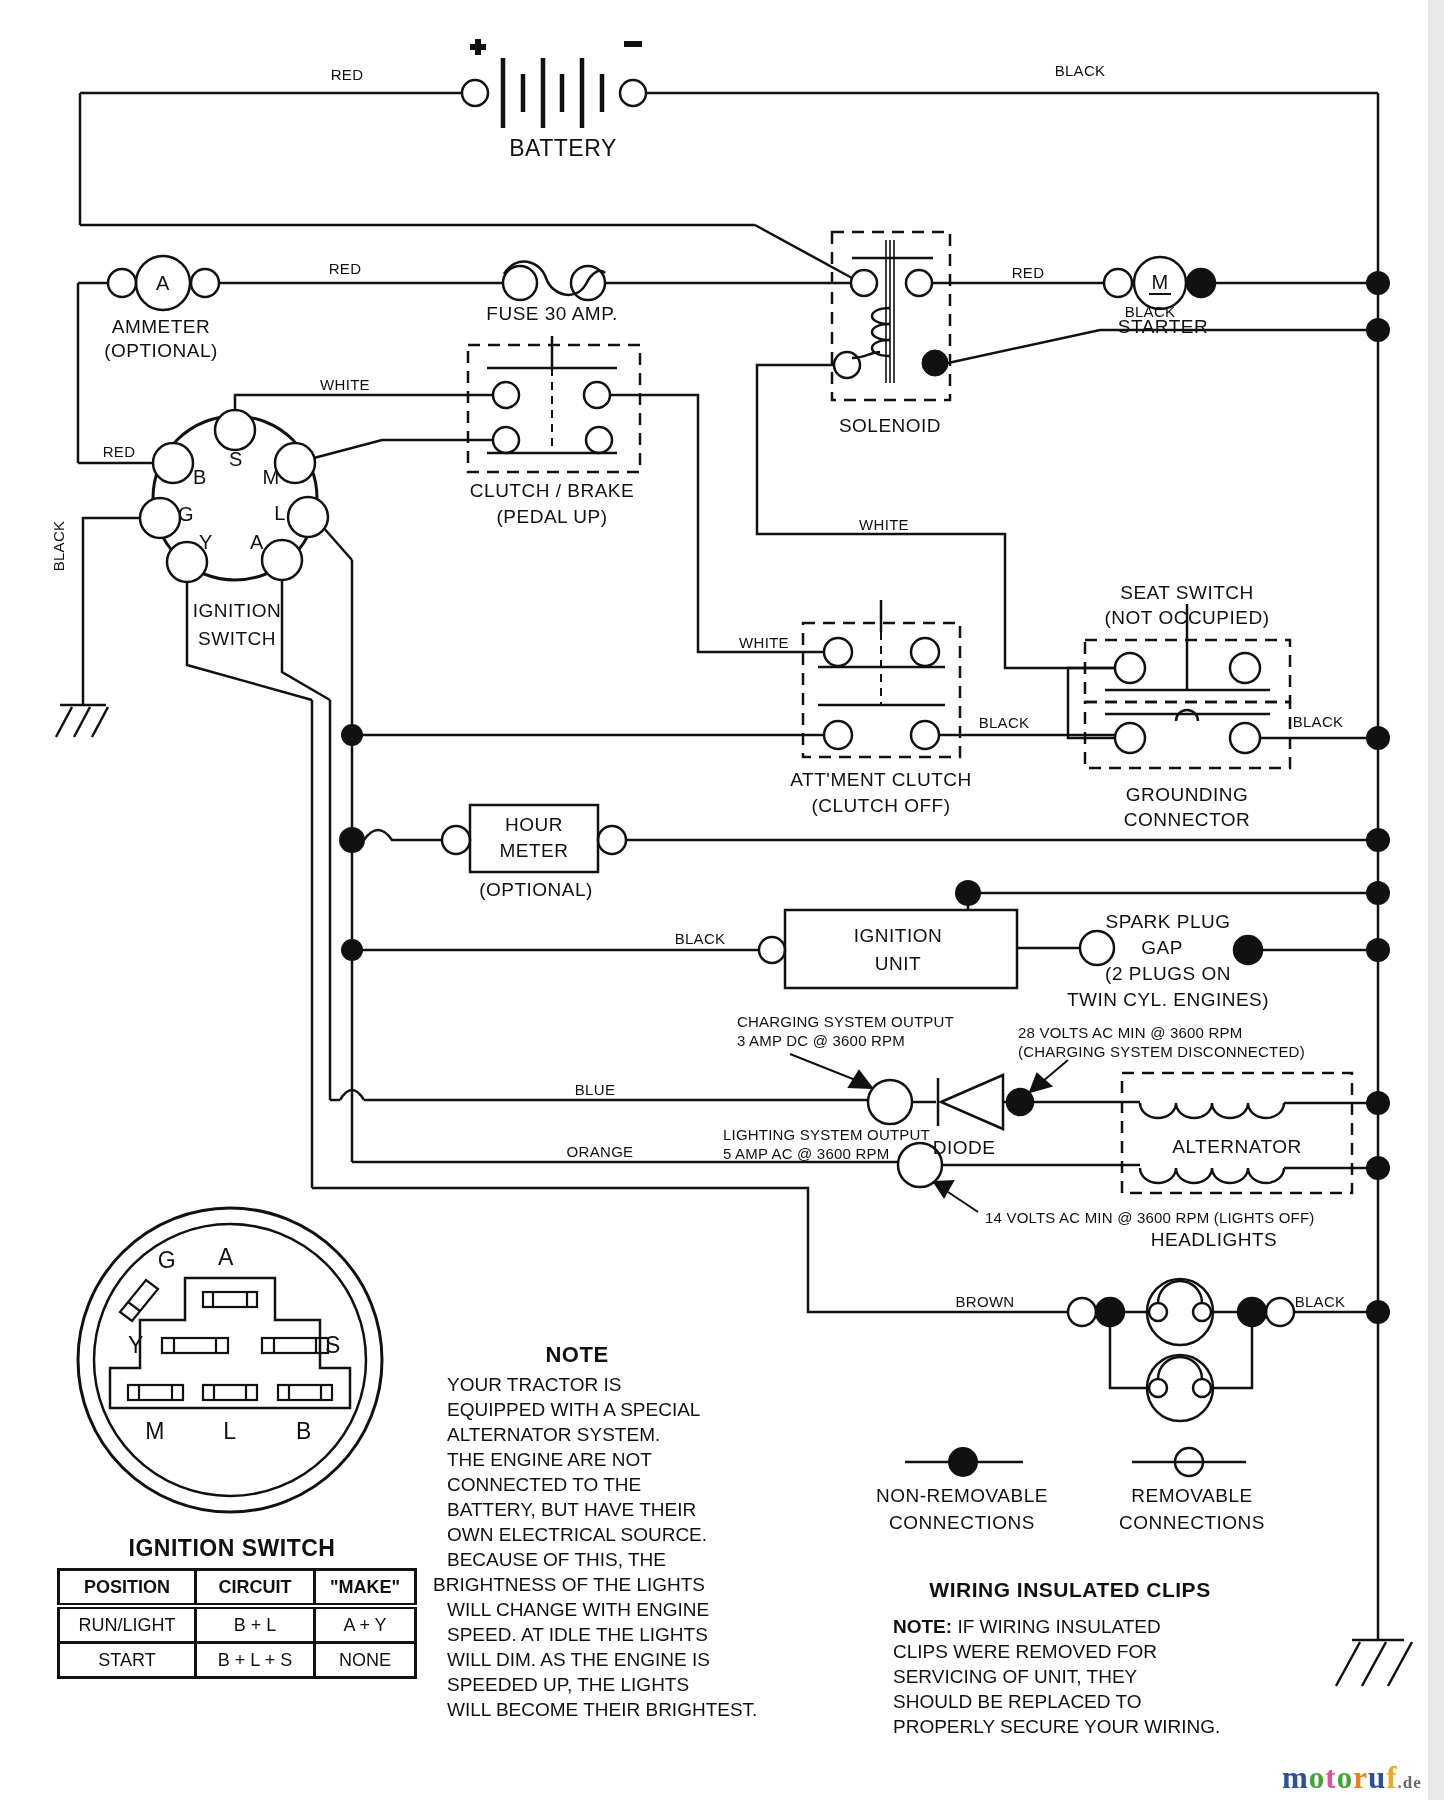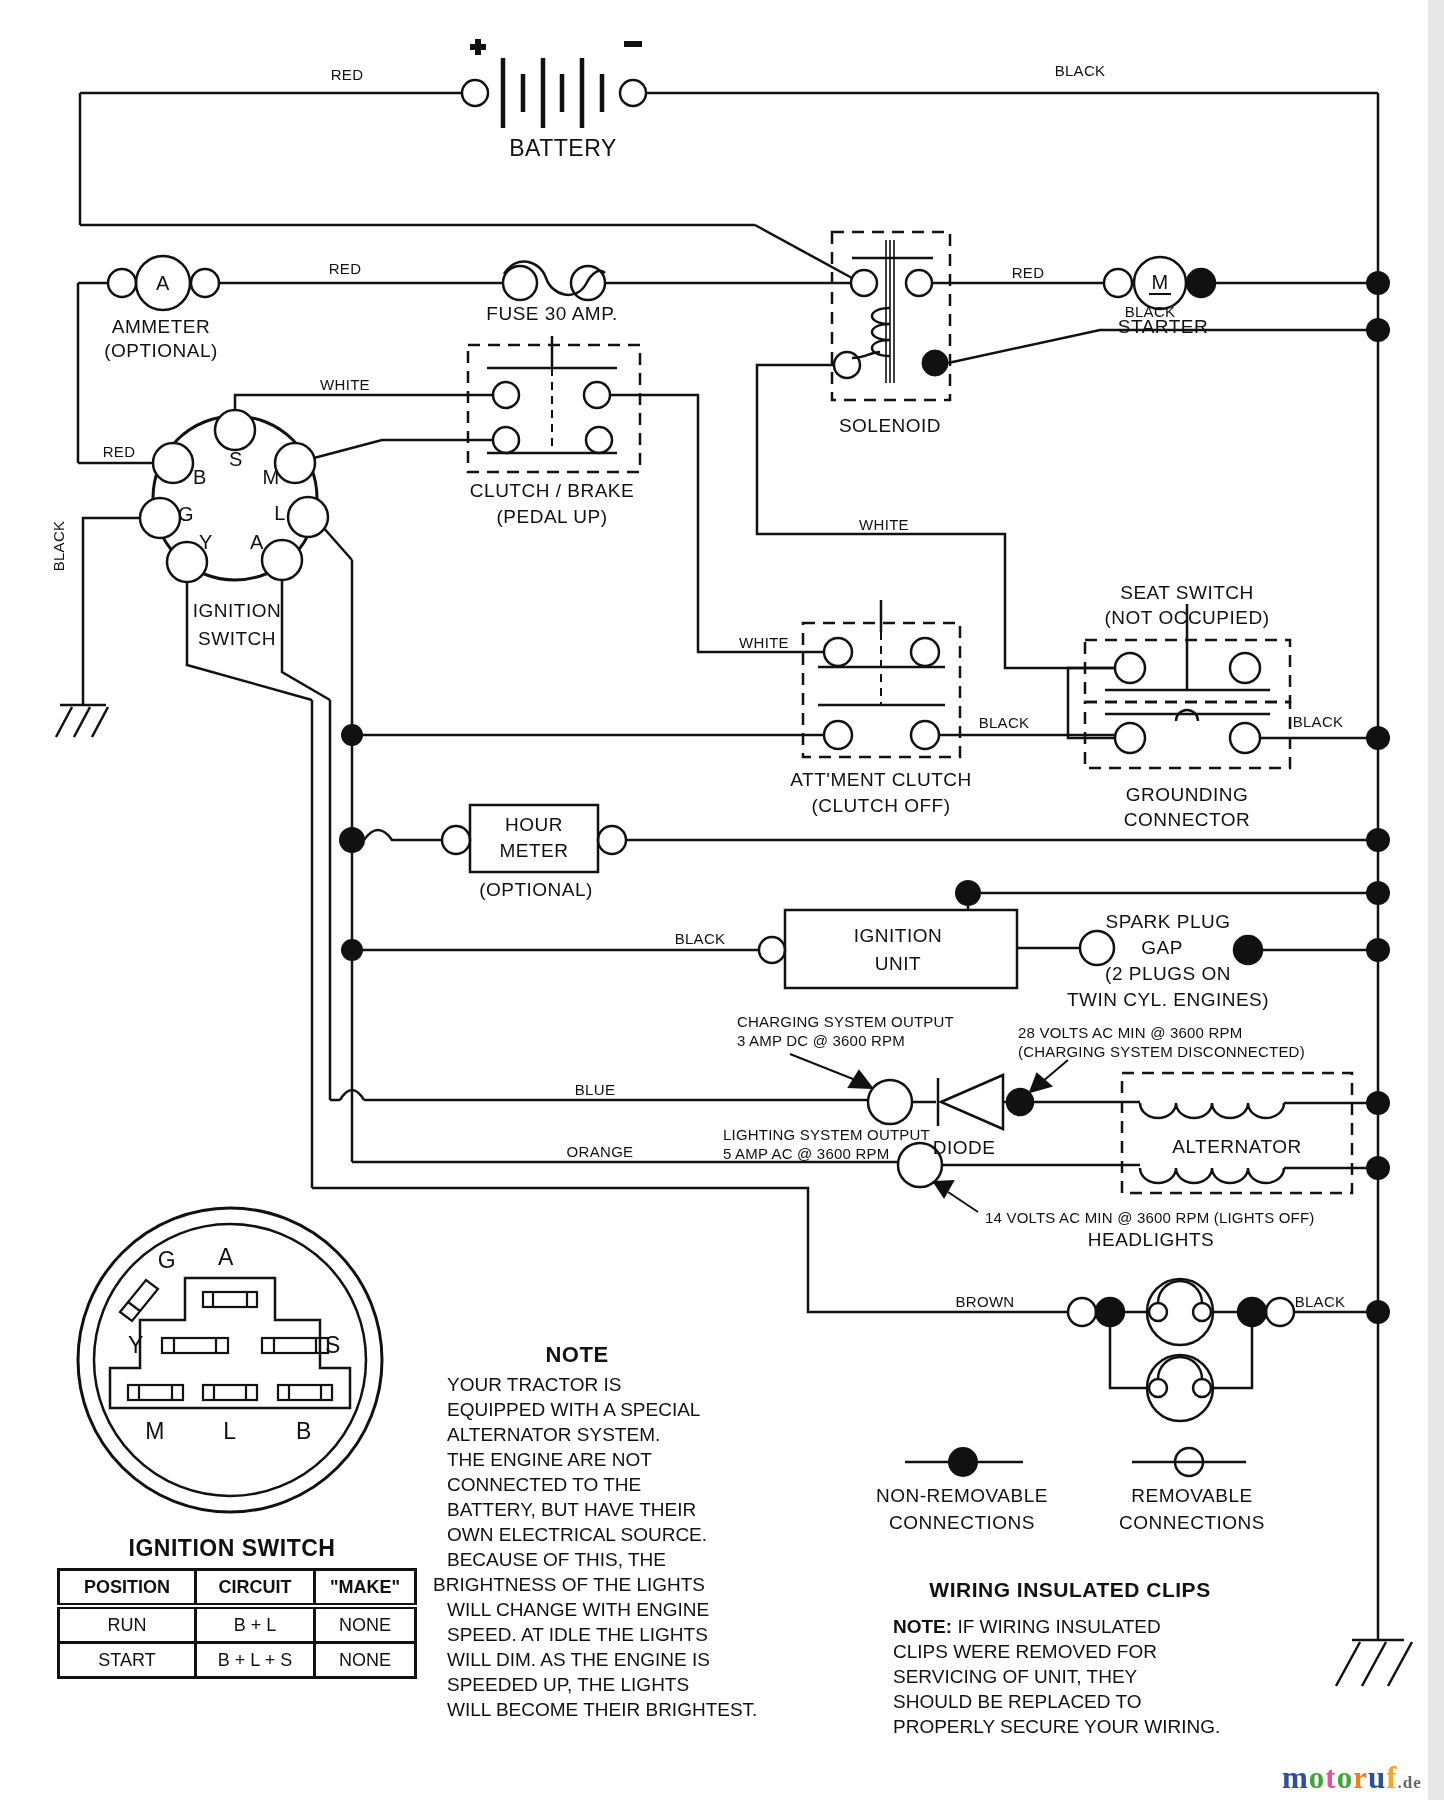--- a/index.html
+++ b/index.html
@@ -339,21 +339,21 @@
 <div class="lb" style="left:964px;top:1148px">DIODE</div>
 <div class="lb" style="left:1237px;top:1147px">ALTERNATOR</div>
 <div class="xs" style="left:723px;top:1126px">LIGHTING SYSTEM OUTPUT</div>
 <div class="xs" style="left:723px;top:1145px">5 AMP AC @ 3600 RPM</div>
 <div class="lb sm" style="left:595px;top:1089px">BLUE</div>
 <div class="lb sm" style="left:600px;top:1151px">ORANGE</div>
 <div class="xs" style="left:985px;top:1209px">14 VOLTS AC MIN  @ 3600 RPM (LIGHTS OFF)</div>
 
 <div class="lb sm" style="left:985px;top:1301px">BROWN</div>
 <div class="lb sm" style="left:1320px;top:1301px">BLACK</div>
-<div class="lb" style="left:1151px;top:1240px">HEADLIGHTS</div>
+<div class="lb" style="left:1214px;top:1240px">HEADLIGHTS</div>
 
 <div class="lb" style="left:962px;top:1496px">NON-REMOVABLE</div>
 <div class="lb" style="left:962px;top:1523px">CONNECTIONS</div>
 <div class="lb" style="left:1192px;top:1496px">REMOVABLE</div>
 <div class="lb" style="left:1192px;top:1523px">CONNECTIONS</div>
 
 <div class="lb pin" style="left:167px;top:1260px">G</div>
 <div class="lb pin" style="left:226px;top:1257px">A</div>
 <div class="lb pin" style="left:136px;top:1345px">Y</div>
 <div class="lb pin" style="left:333px;top:1345px">S</div>
@@ -363,23 +363,23 @@
 <div class="lb big bold" style="left:232px;top:1548px">IGNITION SWITCH</div>
 
 <table class="sw">
   <tbody>
         <tr>
     <th>POSITION</th>
     <th>CIRCUIT</th>
     <th>"MAKE"</th>
   </tr>
   <tr>
-    <td>RUN</td>
+    <td>RUN/LIGHT</td>
     <td>B + L</td>
-    <td>NONE</td>
+    <td>A + Y</td>
   </tr>
   <tr>
     <td>START</td>
     <td>B + L + S</td>
     <td>NONE</td>
   </tr>
 </tbody>
     </table>
 
 <div class="lb bold" style="left:577px;top:1355px;font-size:22px">NOTE</div>

